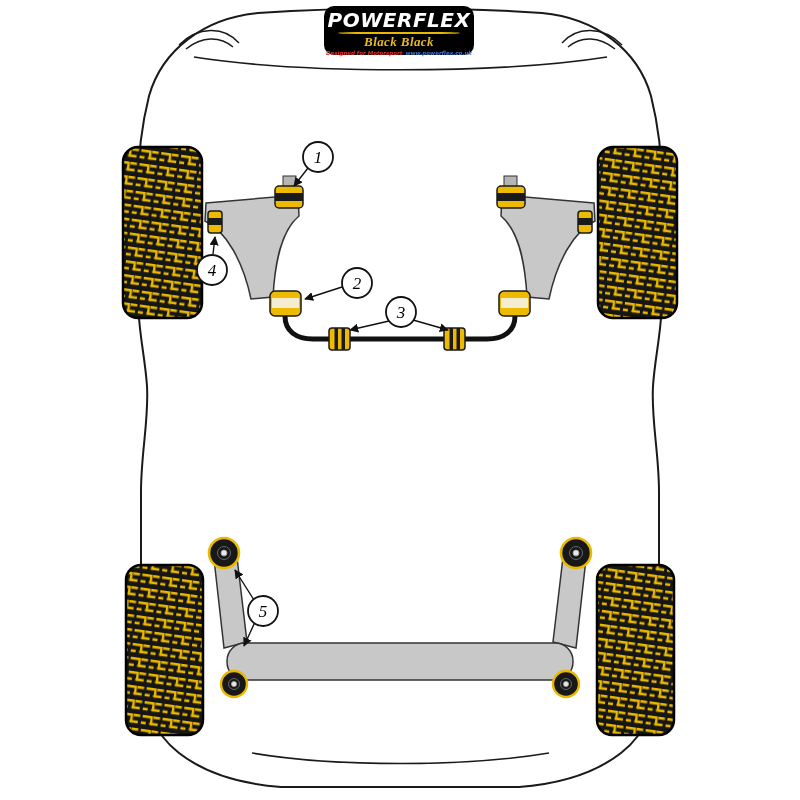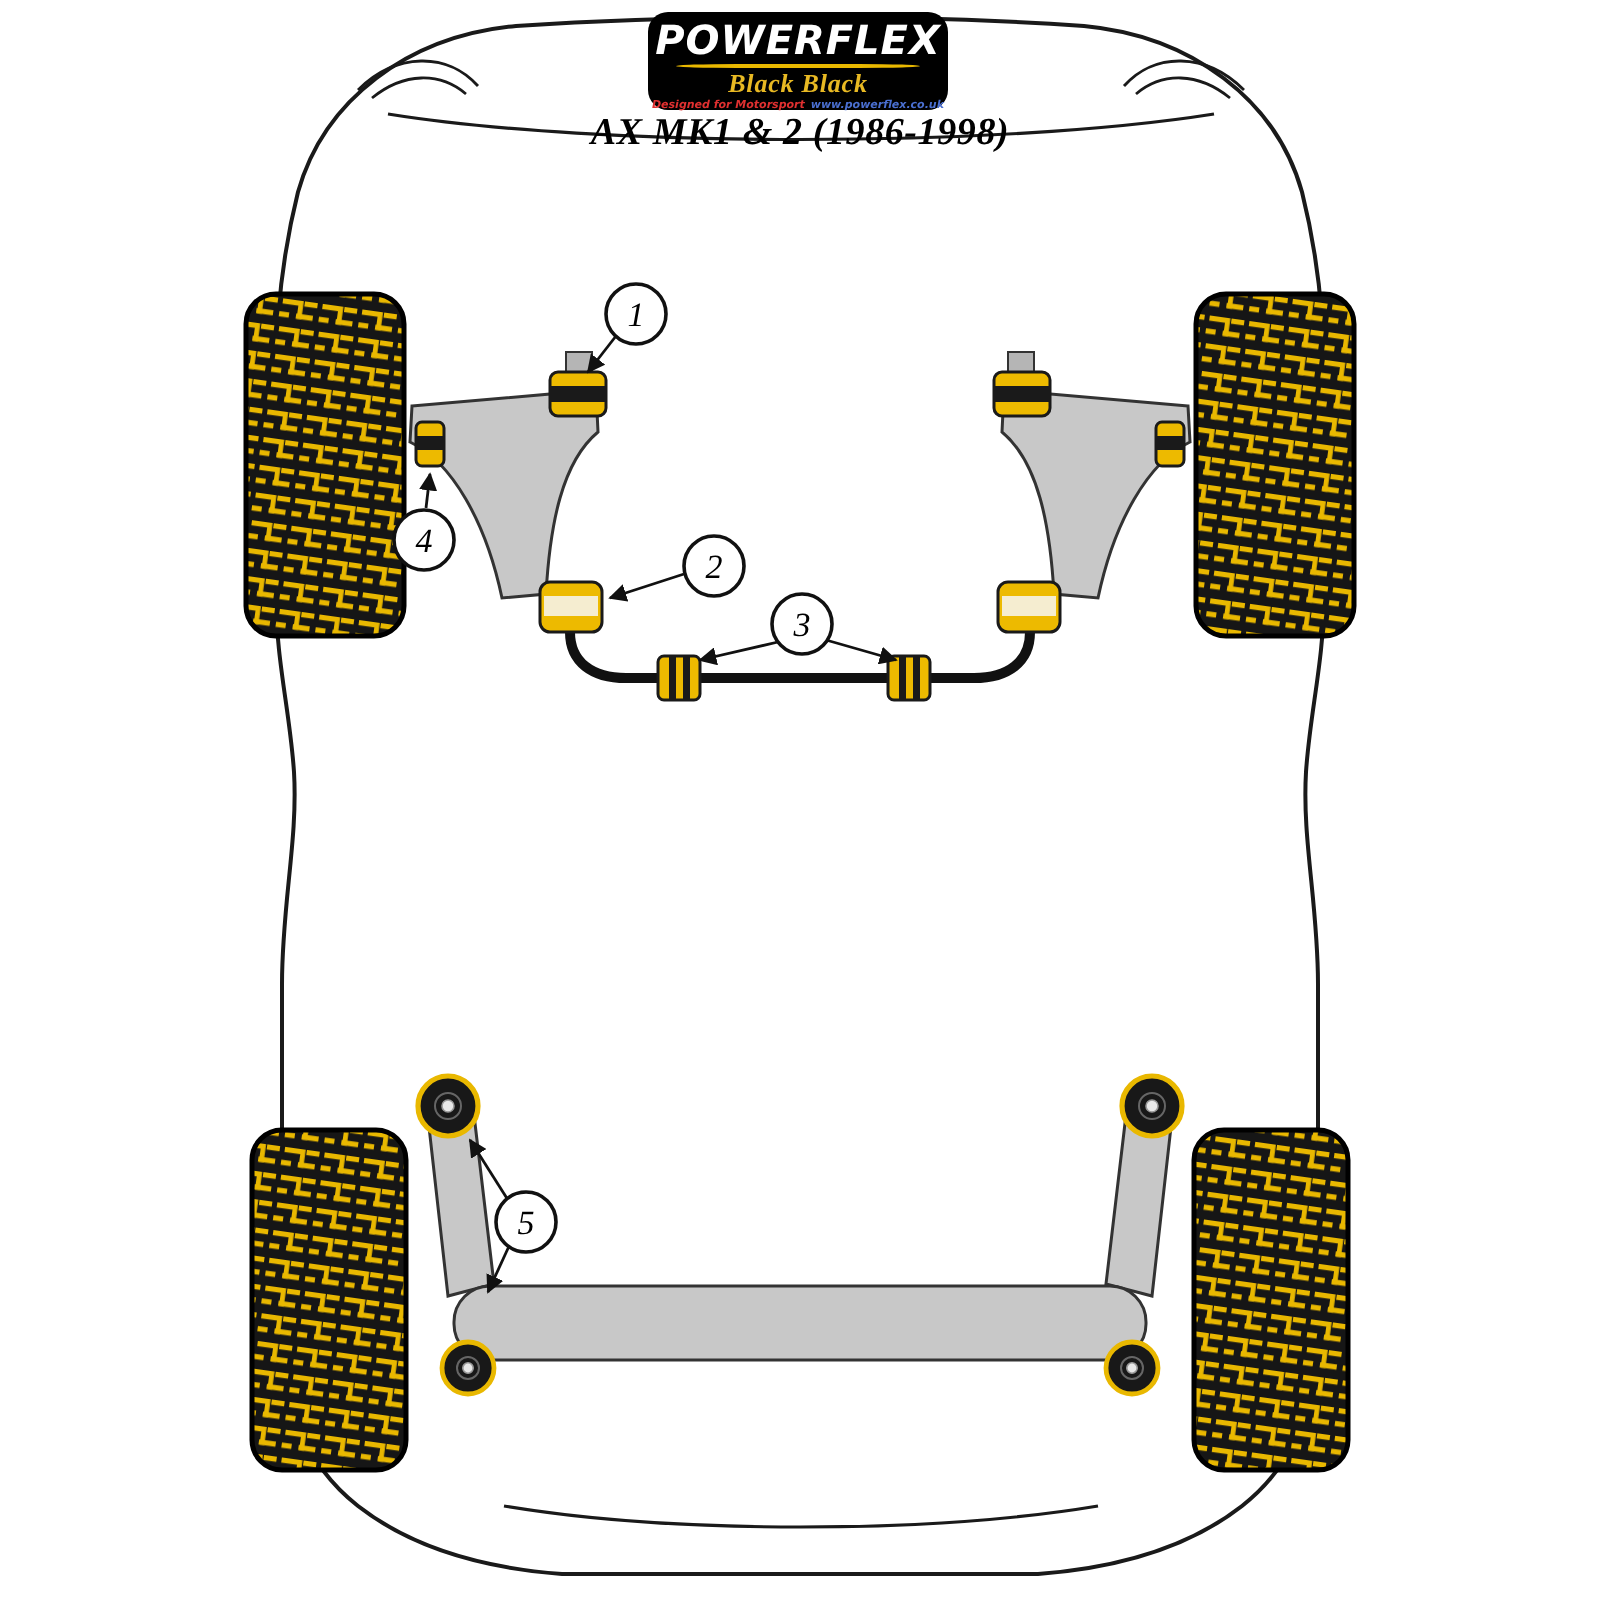--- a/index.html
+++ b/index.html
@@ -47,21 +47,20 @@
 
   <div class="logo">
     <div class="logo-brand">POWERFLEX</div>
     <div class="logo-swoosh"></div>
     <div class="logo-series">Black Black</div>
     <div class="logo-tagline">
       <span class="tag-red">Designed for Motorsport</span><span class="tag-blue">www.powerflex.co.uk</span>
     </div>
   </div>
 
-  <div class="title">AX MK1 &amp; 2 (1986-1998)</div>
 
   <svg width="800" height="800" viewBox="0 0 800 800">
     <defs>
       <pattern id="tread" width="20" height="14" patternUnits="userSpaceOnUse" patternTransform="rotate(8)">
         <rect width="20" height="14" fill="#161616"></rect>
         <rect x="1" y="2" width="8.5" height="2.6" fill="#E9B800"></rect>
         <rect x="12" y="2" width="6.5" height="2.6" fill="#E9B800"></rect>
         <rect x="8.5" y="8.6" width="8.5" height="2.6" fill="#E9B800"></rect>
         <rect x="0" y="8.6" width="5" height="2.6" fill="#E9B800"></rect>
         <rect x="9" y="2" width="2.4" height="9.2" fill="#E9B800"></rect>

